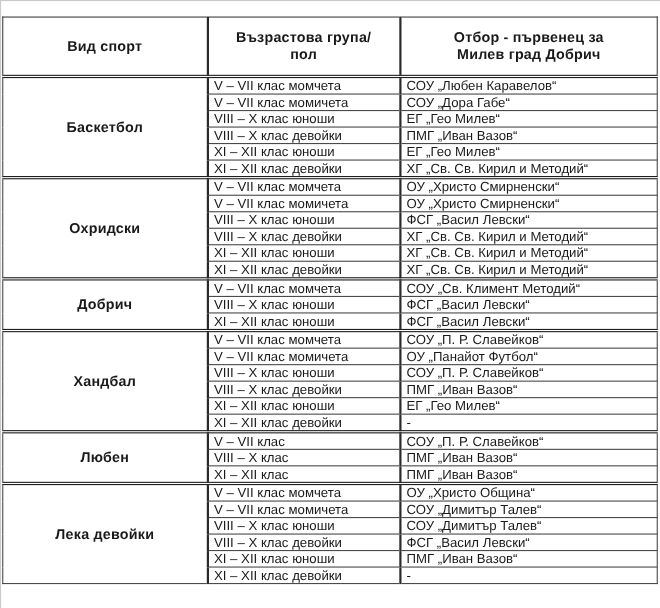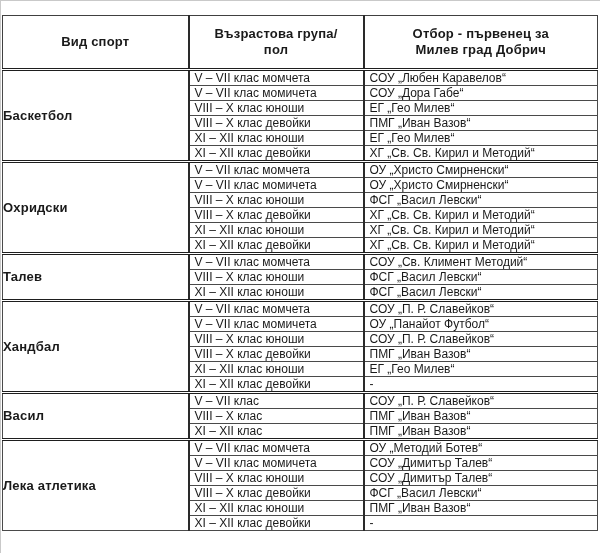--- a/index.html
+++ b/index.html
@@ -49,21 +49,21 @@
     font-size: 12px;
     line-height: 14px;
     vertical-align: middle;
     padding: 0 2px 0 5px;
     white-space: nowrap;
     overflow: hidden;
   }
   td.sport {
     font-weight: bold;
     font-size: 13px;
-    text-align: left;
+    text-align: center;
     padding: 0;
     letter-spacing: 0.2px;
   }
   .vsep { border-left: 2px solid #2a2a2a; }
 </style>
 </head>
 <body>
 
 <div class="edge-top"></div>
 <div class="edge-left"></div>
@@ -137,21 +137,21 @@
           <td class="vsep group">XI – XII клас юноши</td>
           <td class="vsep team">ХГ „Св. Св. Кирил и Методий“</td>
         </tr>
         <tr>
           <td class="vsep group">XI – XII клас девойки</td>
           <td class="vsep team">ХГ „Св. Св. Кирил и Методий“</td>
         </tr>
       </tbody>
       <tbody>
         <tr>
-          <td rowspan="3" class="sport">Талев</td>
+          <td rowspan="3" class="sport">Добрич</td>
           <td class="vsep group">V – VII клас момчета</td>
           <td class="vsep team">СОУ „Св. Климент Методий“</td>
         </tr>
         <tr>
           <td class="vsep group">VIII – X клас юноши</td>
           <td class="vsep team">ФСГ „Васил Левски“</td>
         </tr>
         <tr>
           <td class="vsep group">XI – XII клас юноши</td>
           <td class="vsep team">ФСГ „Васил Левски“</td>
@@ -179,38 +179,38 @@
           <td class="vsep group">XI – XII клас юноши</td>
           <td class="vsep team">ЕГ „Гео Милев“</td>
         </tr>
         <tr>
           <td class="vsep group">XI – XII клас девойки</td>
           <td class="vsep team">-</td>
         </tr>
       </tbody>
       <tbody>
         <tr>
-          <td rowspan="3" class="sport">Васил</td>
+          <td rowspan="3" class="sport">Любен</td>
           <td class="vsep group">V – VII клас</td>
           <td class="vsep team">СОУ „П. Р. Славейков“</td>
         </tr>
         <tr>
           <td class="vsep group">VIII – X клас</td>
           <td class="vsep team">ПМГ „Иван Вазов“</td>
         </tr>
         <tr>
           <td class="vsep group">XI – XII клас</td>
           <td class="vsep team">ПМГ „Иван Вазов“</td>
         </tr>
       </tbody>
       <tbody>
         <tr>
-          <td rowspan="6" class="sport">Лека атлетика</td>
-          <td class="vsep group">V – VII клас момчета</td>
-          <td class="vsep team">ОУ „Методий Ботев“</td>
+          <td rowspan="6" class="sport">Лека девойки</td>
+          <td class="vsep group">V – VII клас момчета</td>
+          <td class="vsep team">ОУ „Христо Община“</td>
         </tr>
         <tr>
           <td class="vsep group">V – VII клас момичета</td>
           <td class="vsep team">СОУ „Димитър Талев“</td>
         </tr>
         <tr>
           <td class="vsep group">VIII – X клас юноши</td>
           <td class="vsep team">СОУ „Димитър Талев“</td>
         </tr>
         <tr>

